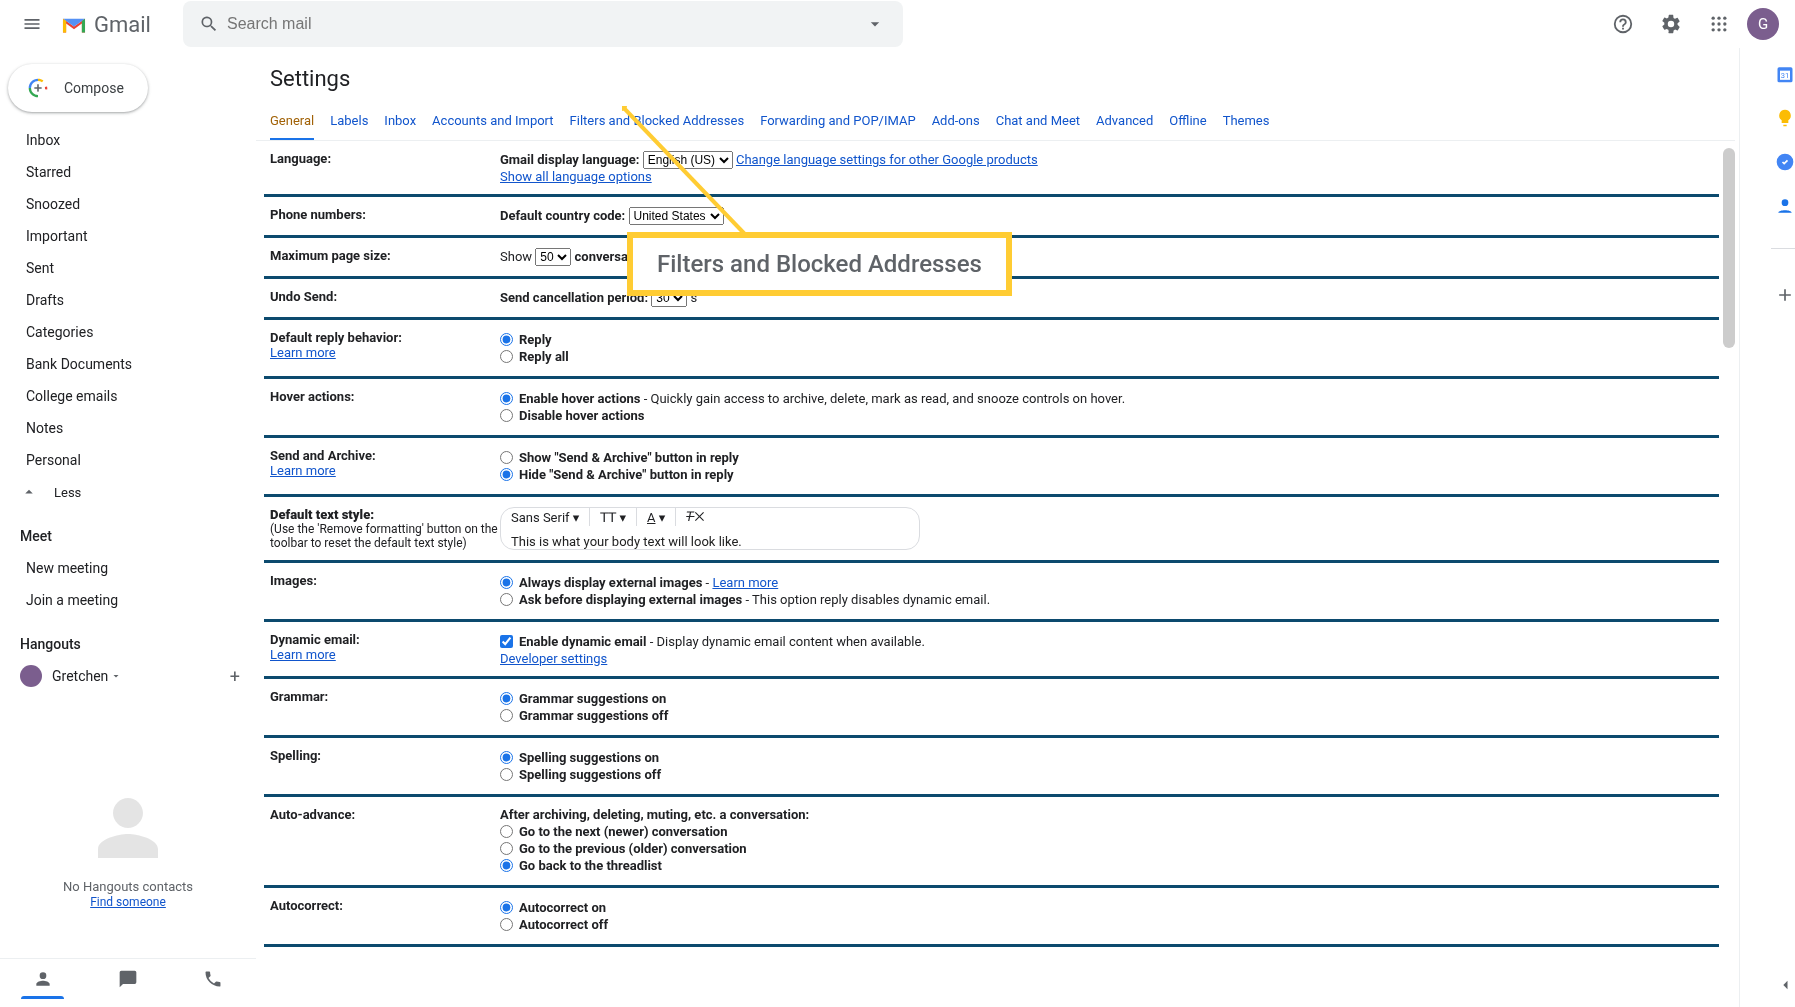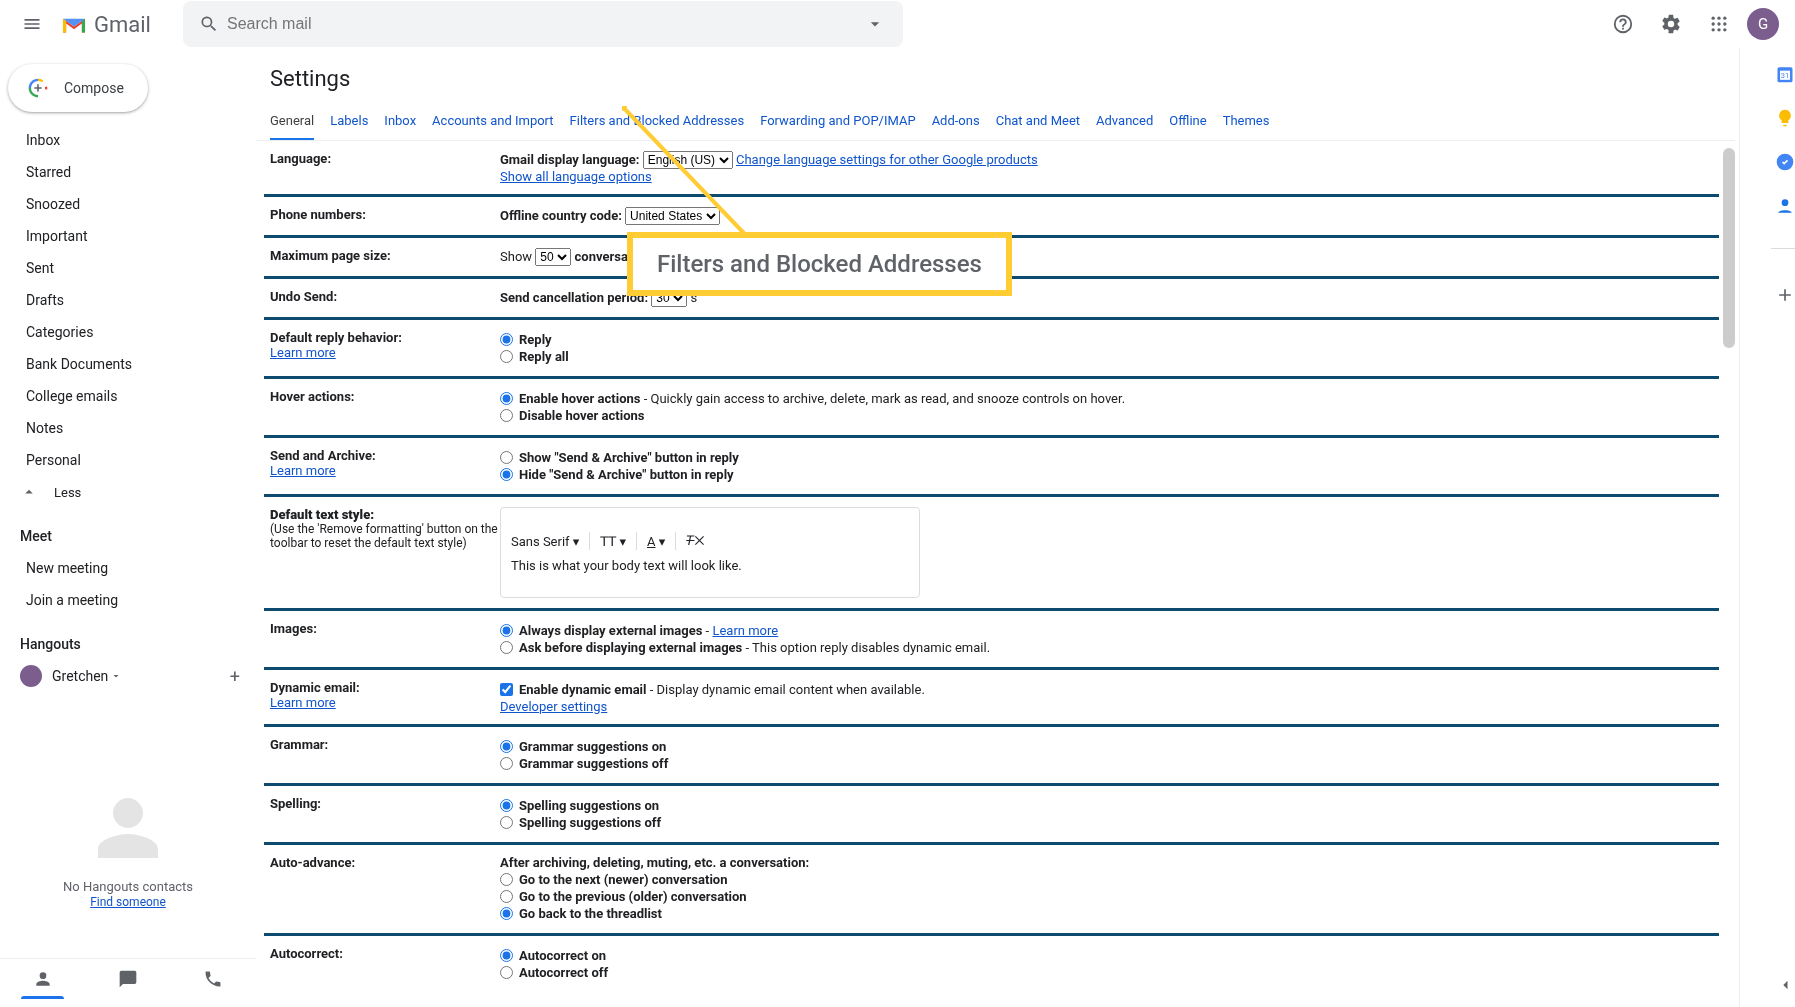--- a/index.html
+++ b/index.html
@@ -41,33 +41,33 @@
 .sb-footer .tab { flex: 1; height: 40px; display: flex; align-items: center; justify-content: center; }
 .sb-footer .tab svg { fill: #5f6368; width: 20px; height: 20px; }
 .sb-footer .tab.active { position: relative; }
 .sb-footer .tab.active::after { content: ''; position: absolute; bottom: 0; left: 25%; right: 25%; height: 3px; background: #1a73e8; border-radius: 3px 3px 0 0; }
 
 
 .main { position: absolute; left: 256px; right: 60px; top: 48px; bottom: 0; overflow: hidden; }
 .settings-title { font-size: 22px; padding: 18px 14px 12px; }
 .tabs { display: flex; gap: 16px; padding: 0 14px; border-bottom: 1px solid #eceff1; font-size: 13px; }
 .tabs .tab { padding: 10px 0 10px; cursor: pointer; color: #15c; border-bottom: 2px solid transparent; white-space: nowrap; }
-.tabs .tab.active { color: #404040; border-bottom-color: #1a73e8; }
+.tabs .tab.active { color: #a16207; border-bottom-color: #1a73e8; }
 
 .settings-body { overflow-y: auto; height: calc(100% - 110px); padding: 0 16px 0 8px; }
 .row { display: flex; border-bottom: 3px solid #0c4a6e; padding: 10px 6px; font-size: 13px; }
 .row-label { width: 230px; font-weight: 700; color: #202124; }
 .row-label .sub { font-weight: 400; font-size: 12px; display: block; }
 .row-label a { color: #15c; font-weight: 400; }
 .row-content { flex: 1; }
 .row-content a { color: #15c; }
 .row-content b { font-weight: 700; }
 .row-content .opt { display: flex; align-items: center; gap: 6px; margin: 2px 0; }
 .row-content select { font-size: 12px; }
-.style-box { border: 1px solid #dadce0; border-radius: 4px; width: 420px; padding: 24px 10px; }
+.style-box { border: 1px solid #dadce0; border-radius: 14px; width: 420px; padding: 0 10px; }
 .style-toolbar { display: flex; align-items: center; gap: 10px; margin-bottom: 8px; }
 .style-toolbar .font { font-size: 13px; }
 .style-toolbar .divider { width: 1px; height: 18px; background: #dadce0; }
 .sample { color: #222; }
 
 .callout-line { position: absolute; left: 622px; top: 106px; width: 148px; height: 154px; pointer-events: none; }
 .callout { position: absolute; left: 627px; top: 232px; background: #fff; border: 6px solid #ffcc33; padding: 12px 24px; font-size: 24px; font-weight: 500; color: #5f6368; z-index: 50; }
 
 
 .rightrail { position: absolute; right: 0; top: 48px; width: 56px; bottom: 0; border-left: 1px solid #eceff1; display: flex; flex-direction: column; align-items: flex-end; padding-top: 16px; gap: 24px; }
@@ -232,21 +232,21 @@
         <b>Gmail display language:</b>
         <select><option>English (US)</option></select>
         <a href="#">Change language settings for other Google products</a><br>
         <a href="#">Show all language options</a>
       </div>
     </div>
 
     <div class="row">
         <div class="row-label">Phone numbers:</div>
       <div class="row-content">
-        <b>Offline country code:</b>
+        <b>Default country code:</b>
         <select><option>United States</option></select>
       </div>
     </div>
 
     <div class="row">
         <div class="row-label">Maximum page size:</div>
       <div class="row-content">
         <span>Show</span>
         <select><option>50</option></select>
         <b>conversations per page</b>

